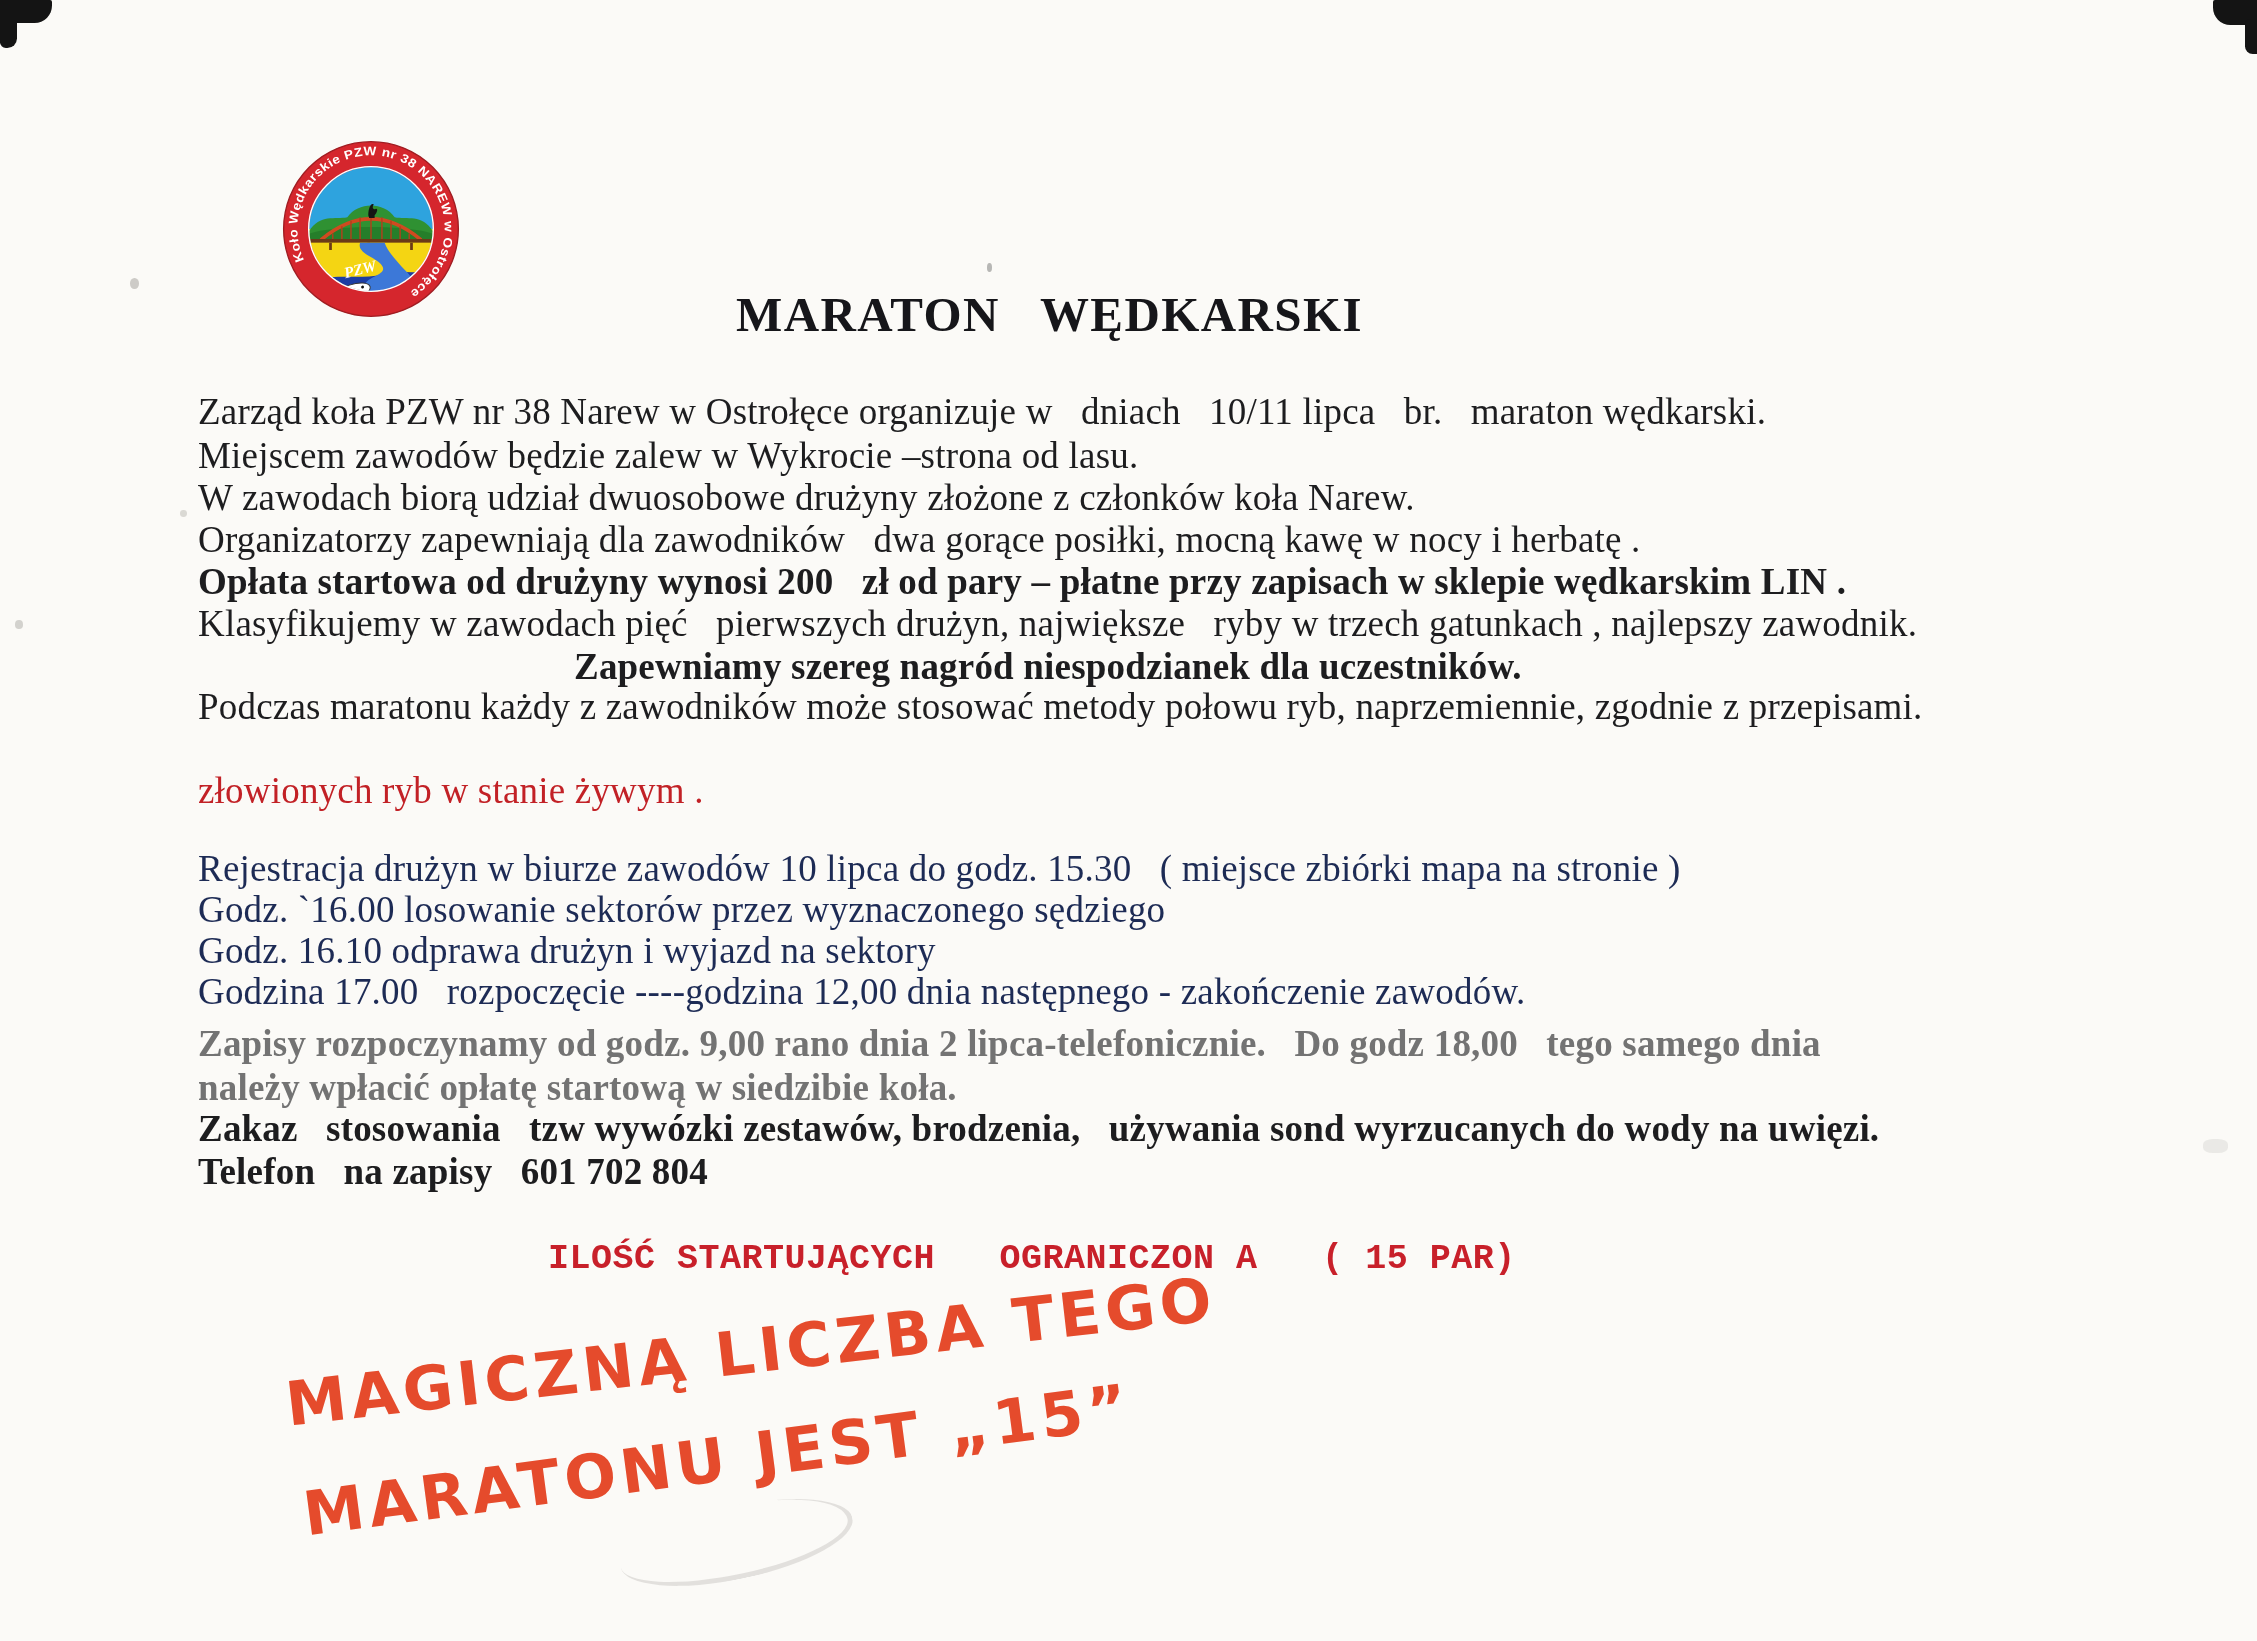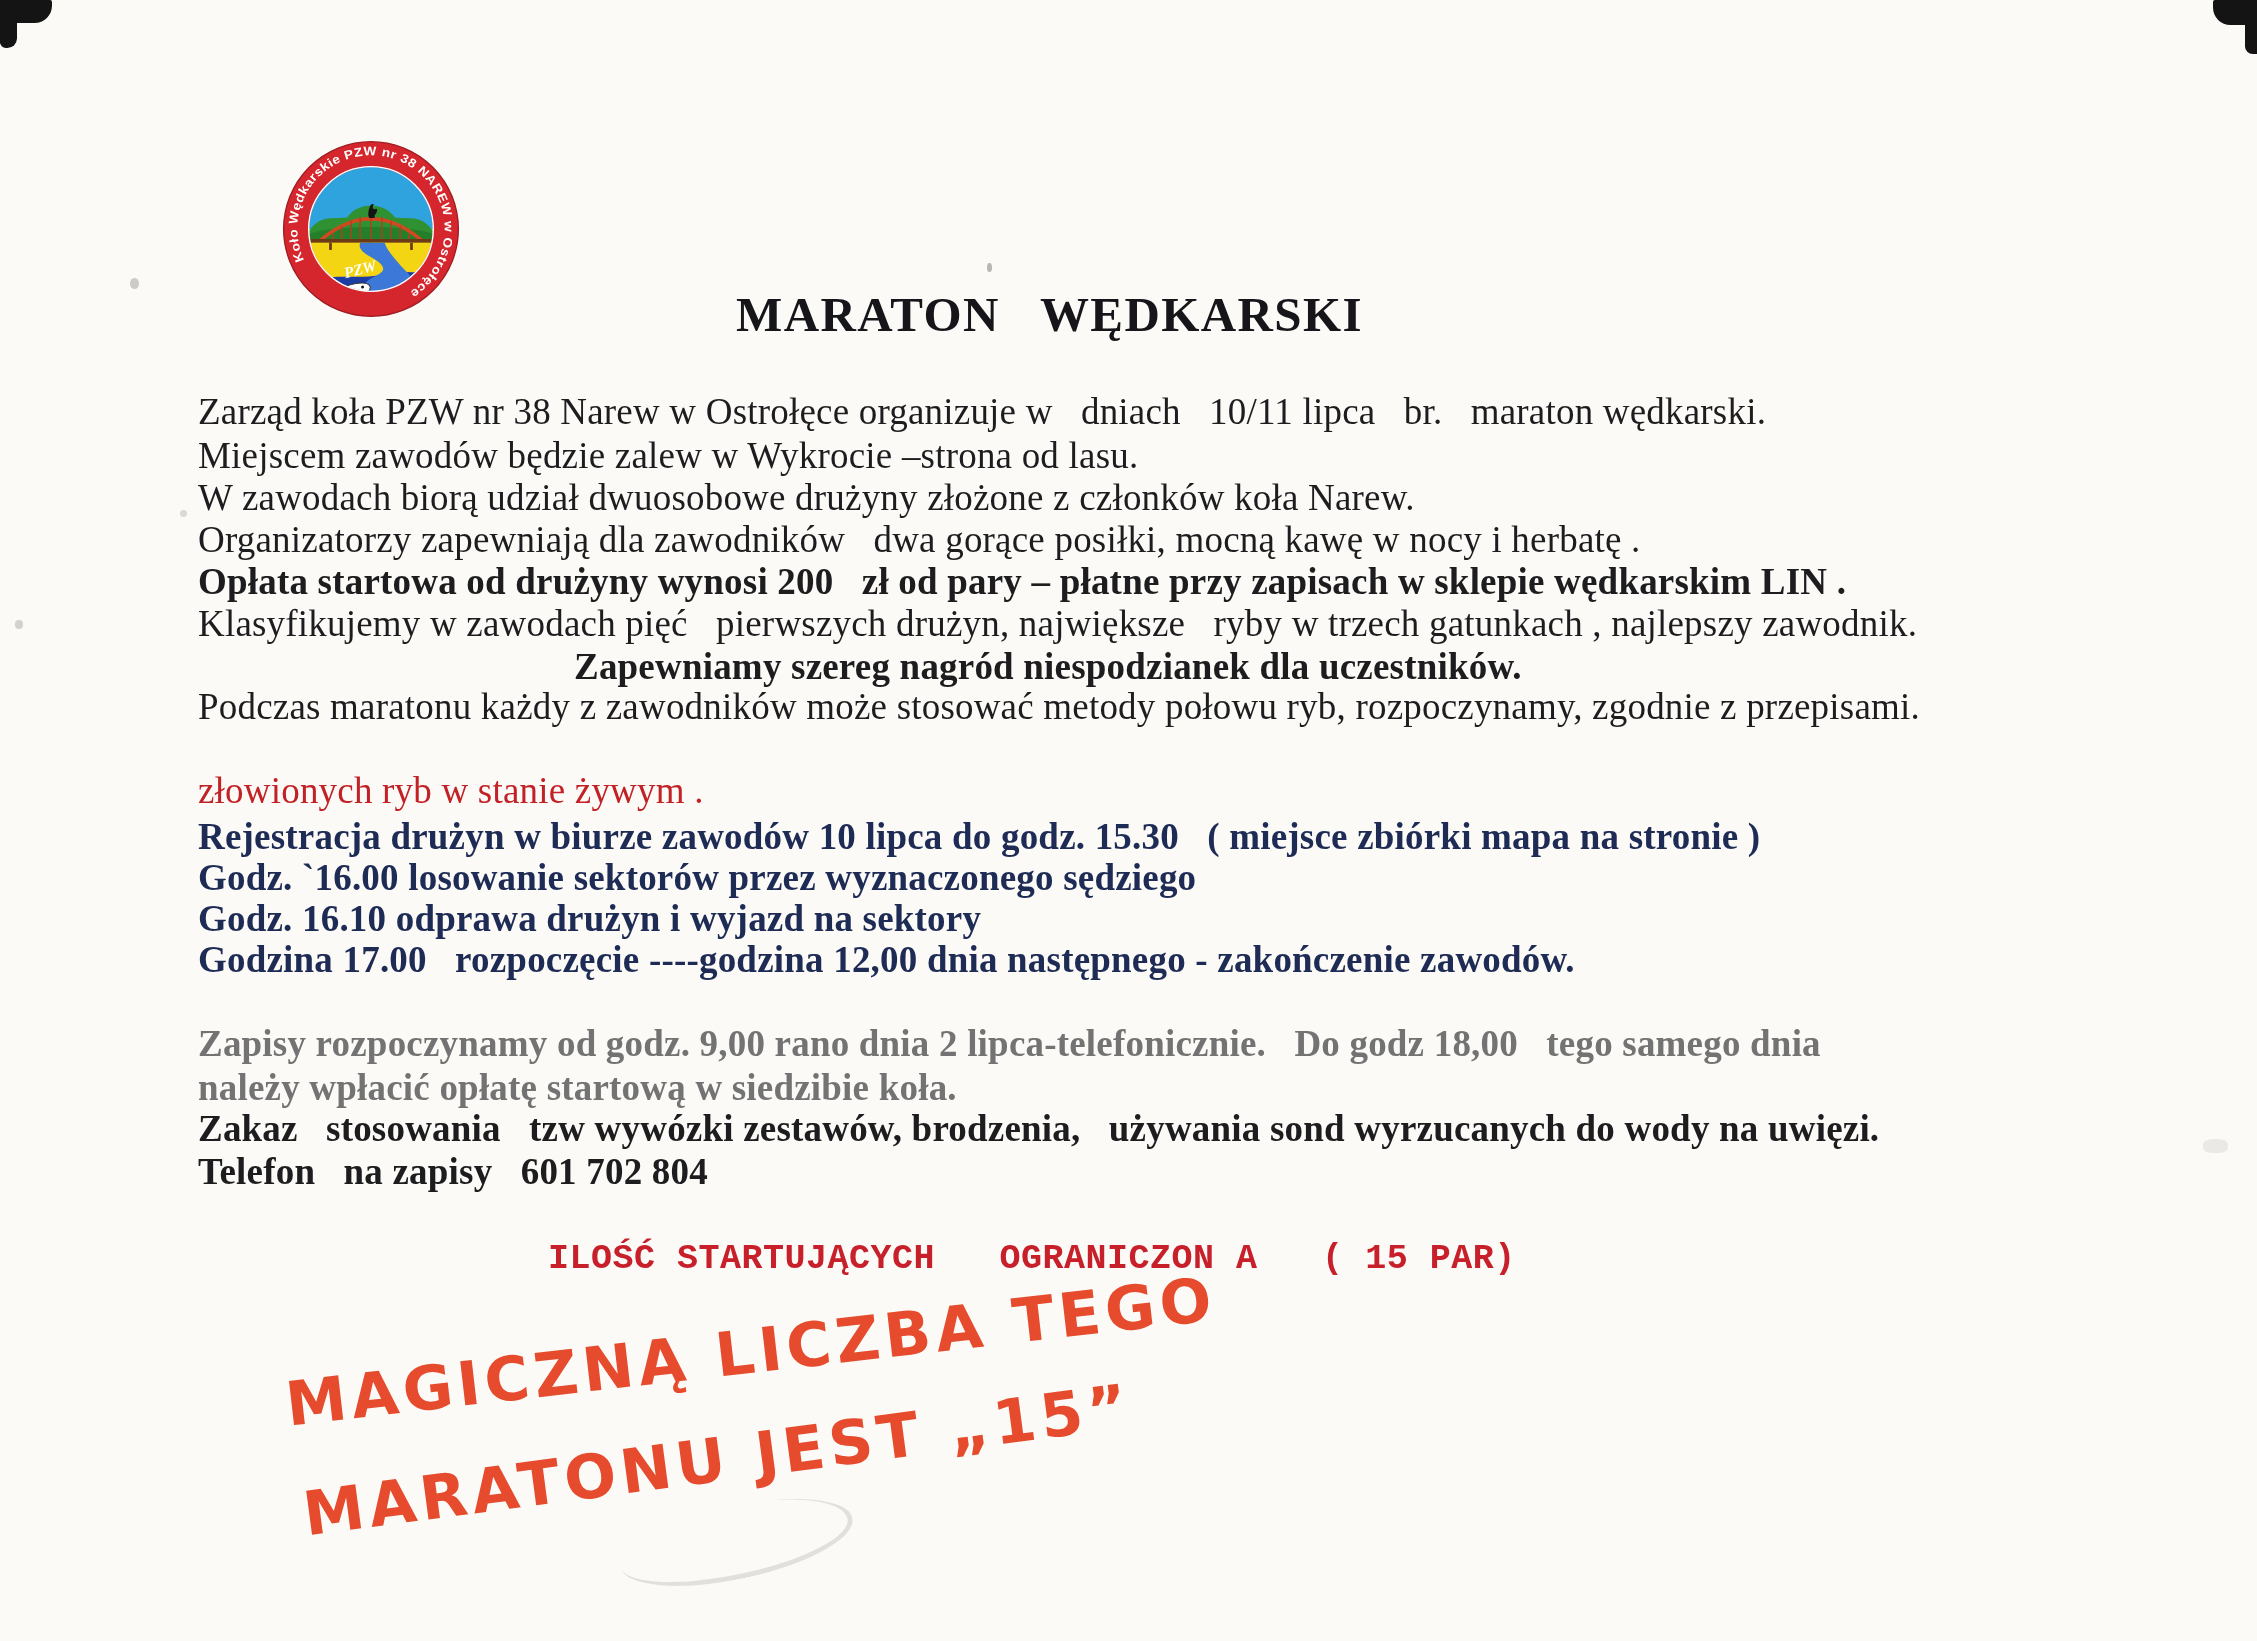--- a/index.html
+++ b/index.html
@@ -7,21 +7,21 @@
     position:relative;width:2257px;height:1641px;margin:0 auto;
     background:#fbfaf7;overflow:hidden;
     font-family:"Liberation Serif","DejaVu Serif",serif;
   }
   .line{
     position:absolute;left:198px;white-space:pre;
     font-size:37px;line-height:42px;color:#1d1d1f;
     letter-spacing:0.2px;
   }
   .b{font-weight:bold;}
-  .navy{color:#1d2b55;font-weight:bold;}
+  .navy{color:#1d2b55;font-weight:normal;margin-top:32px;}
   .red{color:#c22126;}
   .redb{color:#737373;font-weight:bold;}
   .title{
     position:absolute;left:736px;top:286px;white-space:pre;
     font-size:49px;font-weight:bold;color:#16161a;letter-spacing:1.4px;
   }
   .capacity{
     position:absolute;left:548px;top:1239px;white-space:pre;
     font-size:35px;font-weight:bold;color:#c8202a;letter-spacing:0.5px;font-family:Liberation Mono, monospace;
   }
@@ -109,21 +109,21 @@
 
   <div class="title">MARATON   WĘDKARSKI</div>
 
   <div class="line" style="top:391px">Zarząd koła PZW nr 38 Narew w Ostrołęce organizuje w   dniach   10/11 lipca   br.   maraton wędkarski.</div>
   <div class="line" style="top:435px">Miejscem zawodów będzie zalew w Wykrocie –strona od lasu.</div>
   <div class="line" style="top:477px">W zawodach biorą udział dwuosobowe drużyny złożone z członków koła Narew.</div>
   <div class="line" style="top:519px">Organizatorzy zapewniają dla zawodników   dwa gorące posiłki, mocną kawę w nocy i herbatę .</div>
   <div class="line b" style="top:561px">Opłata startowa od drużyny wynosi 200   zł od pary – płatne przy zapisach w sklepie wędkarskim LIN .</div>
   <div class="line" style="top:603px">Klasyfikujemy w zawodach pięć   pierwszych drużyn, największe   ryby w trzech gatunkach , najlepszy zawodnik.</div>
   <div class="line b" style="top:646px;left:574px">Zapewniamy szereg nagród niespodzianek dla uczestników.</div>
-  <div class="line" style="top:686px">Podczas maratonu każdy z zawodników może stosować metody połowu ryb, rozpoczynamy, zgodnie z przepisami.</div>
+  <div class="line" style="top:686px">Podczas maratonu każdy z zawodników może stosować metody połowu ryb, naprzemiennie, zgodnie z przepisami.</div>
   <div class="line red" style="top:770px">złowionych ryb w stanie żywym .</div>
   <div class="line navy" style="top:816px">Rejestracja drużyn w biurze zawodów 10 lipca do godz. 15.30   ( miejsce zbiórki mapa na stronie )</div>
   <div class="line navy" style="top:857px">Godz. `16.00 losowanie sektorów przez wyznaczonego sędziego</div>
   <div class="line navy" style="top:898px">Godz. 16.10 odprawa drużyn i wyjazd na sektory</div>
   <div class="line navy" style="top:939px">Godzina 17.00   rozpoczęcie ----godzina 12,00 dnia następnego - zakończenie zawodów.</div>
   <div class="line redb" style="top:1023px">Zapisy rozpoczynamy od godz. 9,00 rano dnia 2 lipca-telefonicznie.   Do godz 18,00   tego samego dnia</div>
   <div class="line redb" style="top:1067px">należy wpłacić opłatę startową w siedzibie koła.</div>
   <div class="line b" style="top:1108px">Zakaz   stosowania   tzw wywózki zestawów, brodzenia,   używania sond wyrzucanych do wody na uwięzi.</div>
   <div class="line b" style="top:1151px">Telefon   na zapisy   601 702 804</div>
 

